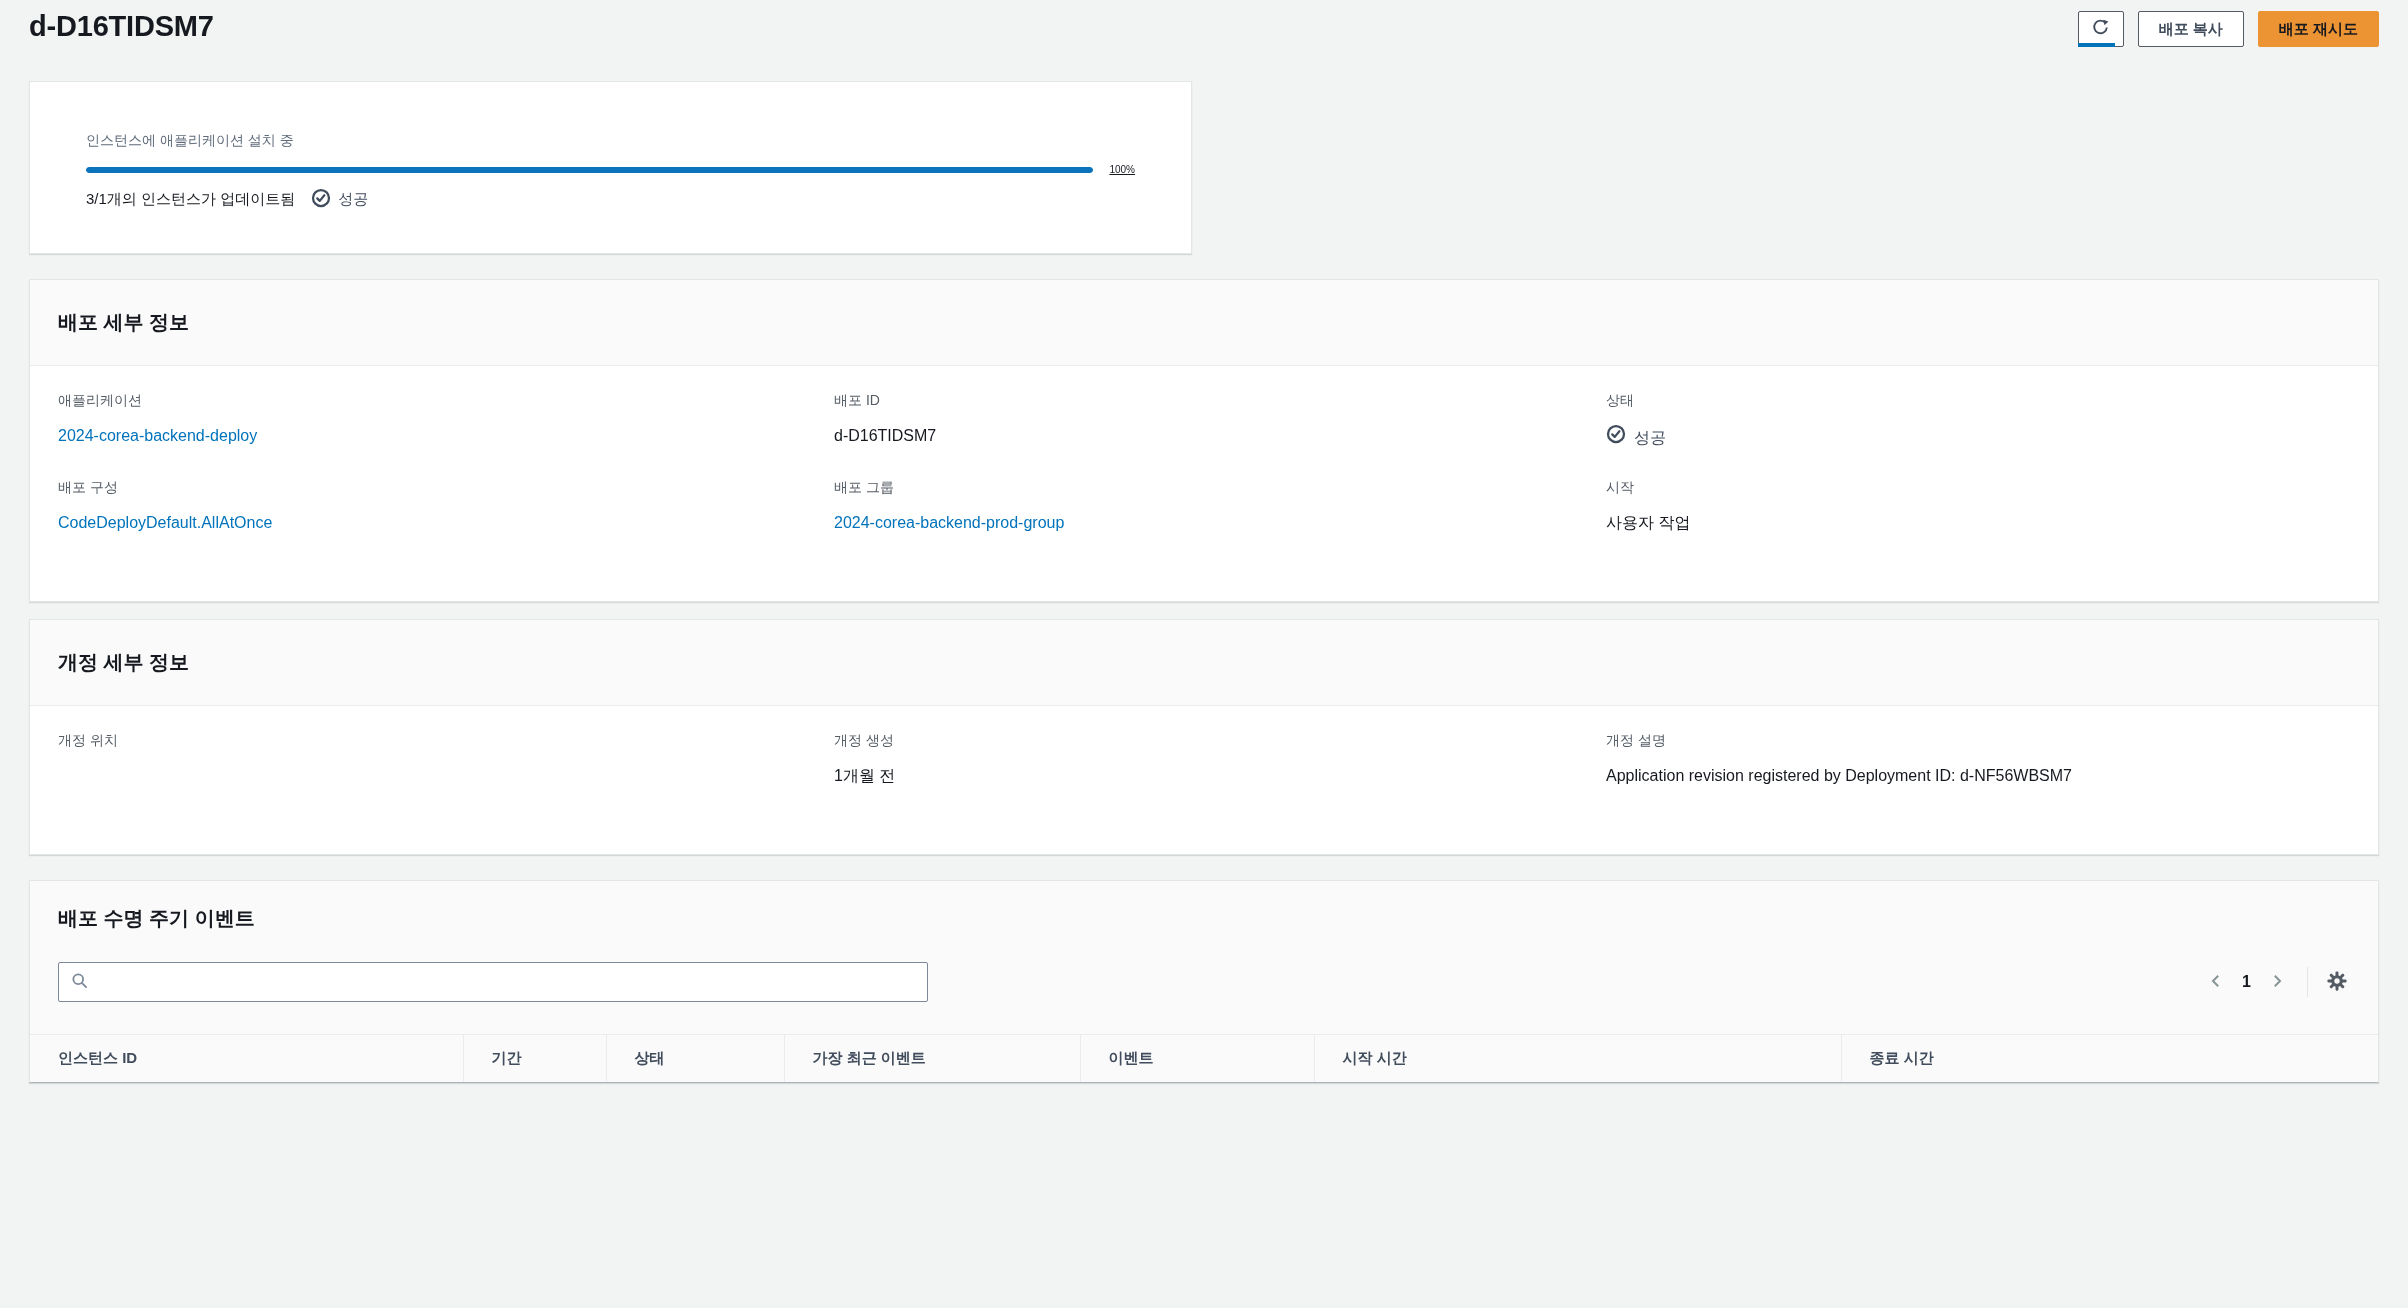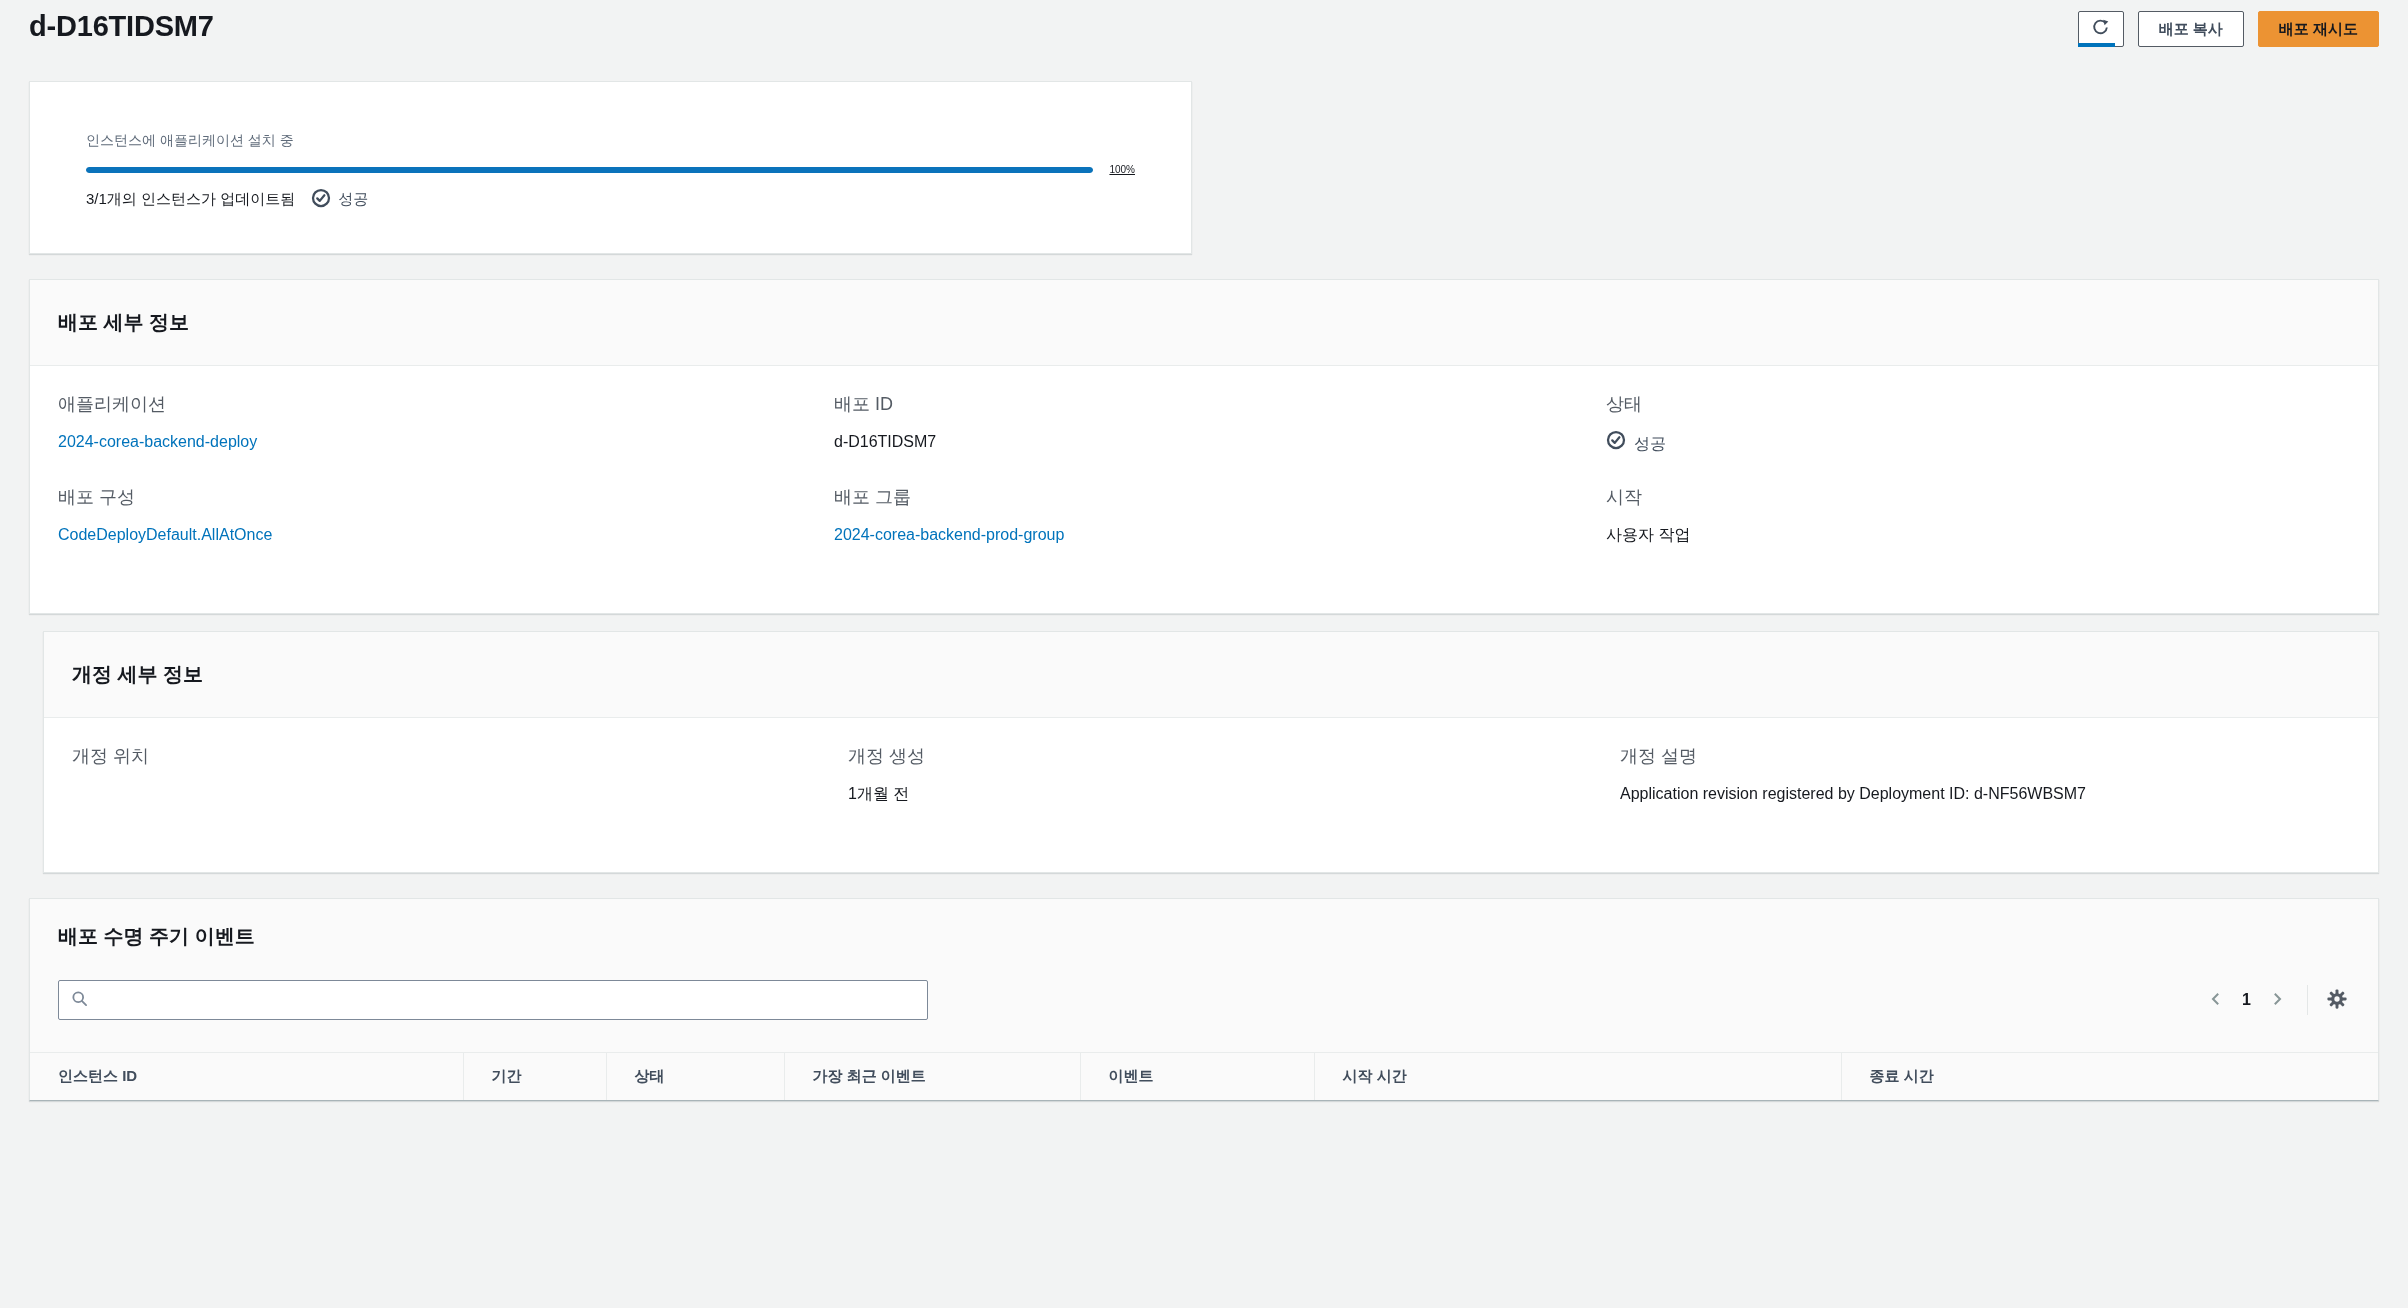--- a/index.html
+++ b/index.html
@@ -52,21 +52,21 @@
   .progress-pct { font-size:10px; color:#16191f; white-space:nowrap;text-decoration:underline; }
   .status-line { margin-top:13px; display:flex; align-items:center; font-size:15px; color:#16191f; }
   .status-inline { display:inline-flex; align-items:center; gap:7px; margin-left:16px; color:#414d5c; }
 
   
   .wide-card { margin-top:25px; }
   .wide-card .card-header { height:86px; }
   .wide-card .card-body { padding:26px 28px 38px 28px; }
   .detail-grid { display:grid; grid-template-columns:776px 772px 1fr; }
   .field { margin-bottom:28px; padding-right:40px; }
-  .field-label { font-size:18px; color:#545b64; margin-bottom:14px; }
+  .field-label { font-size:14px; color:#545b64; margin-bottom:14px; }
   .field-value { font-size:16px; color:#16191f; line-height:24px; }
   a.link, .link { color:#0073bb; text-decoration:none; cursor:pointer; }
   .s3-line { display:block; line-height:29px; }
   .status-value { display:inline-flex; align-items:center; gap:8px; color:#414d5c; }
 
   
   .events-card { margin-top:25px; background:#fafafa; border-bottom-color:#a9b4b8; }
   .events-top { padding:24px 28px 0 28px; }
   .tools-row { display:flex; align-items:center; justify-content:space-between; margin-top:30px; padding-bottom:32px; }
   .search-box {
@@ -175,21 +175,21 @@
       <div class="field">
         <div class="field-label">시작</div>
         <div class="field-value">사용자 작업</div>
       </div>
 
       <div></div>
       <div></div>
     </div>
   </div>
 
-  <div class="card wide-card" style="margin-top:17px;margin-left:14px;">
+  <div class="card wide-card" style="margin-top:17px;">
     <div class="card-header">
       <span class="card-title">개정 세부 정보</span>
     </div>
     <div class="card-body detail-grid">
       <div class="field">
         <div class="field-label">개정 위치</div>
       </div>
       <div class="field">
         <div class="field-label">개정 생성</div>
         <div class="field-value">1개월 전</div>

